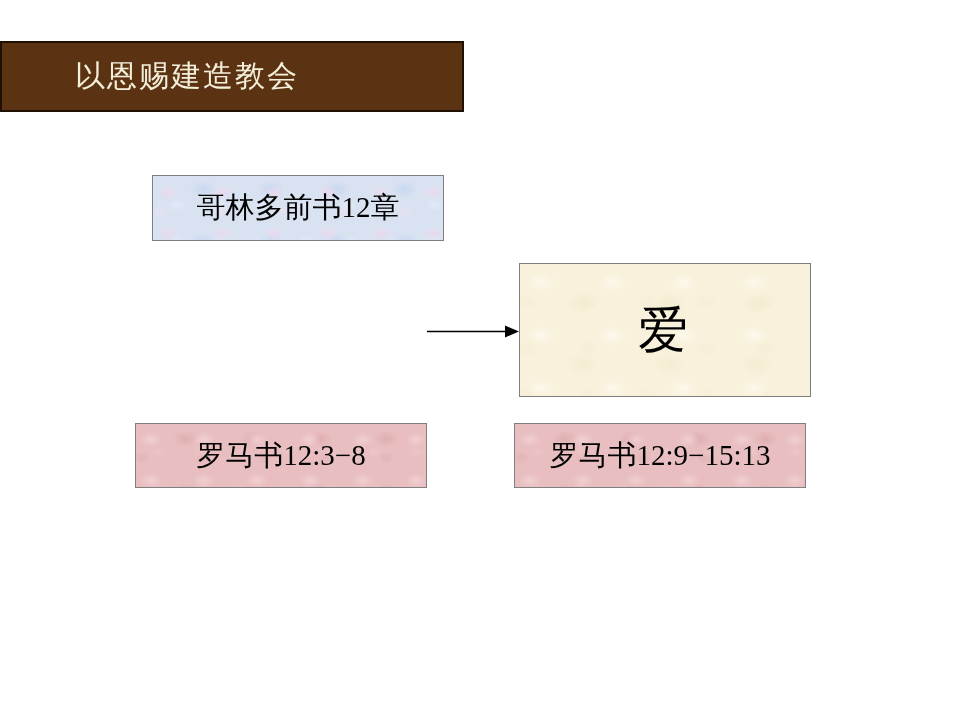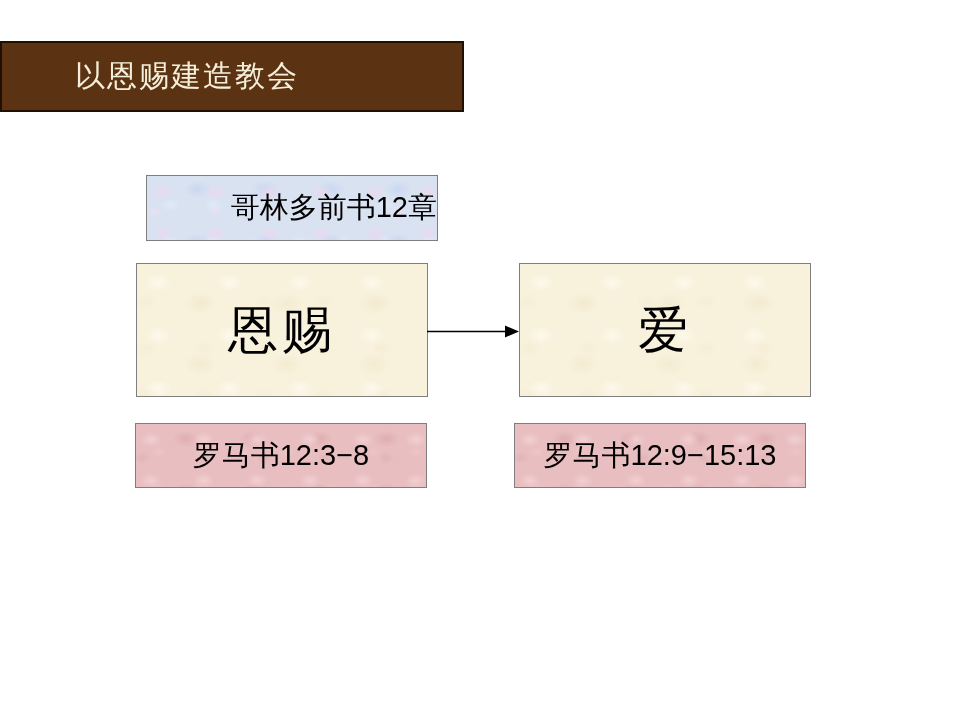--- a/index.html
+++ b/index.html
@@ -4,21 +4,21 @@
 <style>
   html,body{margin:0;padding:0;}
   body{
     width:960px;height:720px;
     background:#ffffff;
     font-family:"Liberation Sans", sans-serif;
     position:relative;
     overflow:hidden;
     color:#000;
   }
-  .slide{position:absolute;inset:0;}
+  .slide{position:absolute;inset:0;font-family:Liberation Serif, serif;}
 
   
   .title-bar{
     position:absolute;
     left:0;top:41px;
     width:460px;height:67px;
     background:#5c3312;
     border:2px solid #1f1002;
     display:flex;align-items:center;
     box-sizing:content-box;
@@ -44,21 +44,21 @@
     height:66px;width:292px;top:175px;
     font-size:29px;
     background-color:#d9e2f1;
     background-image:
       radial-gradient(ellipse 16px 11px at 30% 40%, rgba(233,217,238,.95), rgba(233,217,238,0) 70%),
       radial-gradient(ellipse 20px 13px at 75% 25%, rgba(198,214,241,.85), rgba(198,214,241,0) 70%),
       radial-gradient(ellipse 14px 10px at 55% 78%, rgba(225,234,248,.9), rgba(225,234,248,0) 70%),
       radial-gradient(ellipse 12px 9px at 12% 75%, rgba(235,224,240,.8), rgba(235,224,240,0) 70%);
     background-size:53px 41px, 67px 53px, 43px 37px, 61px 47px;
   }
-  .ref-top.left{left:146px;justify-content:flex-end;}
+  .ref-top.left{left:152px;}
   .ref-top.right{left:518px;}
 
   
   .concept{
     height:134px;width:292px;top:263px;
     font-size:50px;
     letter-spacing:4px;
     background-color:#f8f1db;
     background-image:
       radial-gradient(ellipse 20px 14px at 30% 35%, rgba(253,249,238,.9), rgba(253,249,238,0) 70%),
@@ -96,23 +96,20 @@
 <div class="slide">
 
   <div class="title-bar">
     <span>以恩赐建造教会</span>
   </div>
 
   <div class="box ref-top left">
     <span>哥林多前书12章</span>
   </div>
 
-  <div class="box concept left">
-    <span>恩赐</span>
-  </div>
 
   <div class="box ref-bottom left">
     <span>罗马书12:3−8</span>
   </div>
 
 
   <div class="box concept right">
     <span>爱</span>
   </div>
 

